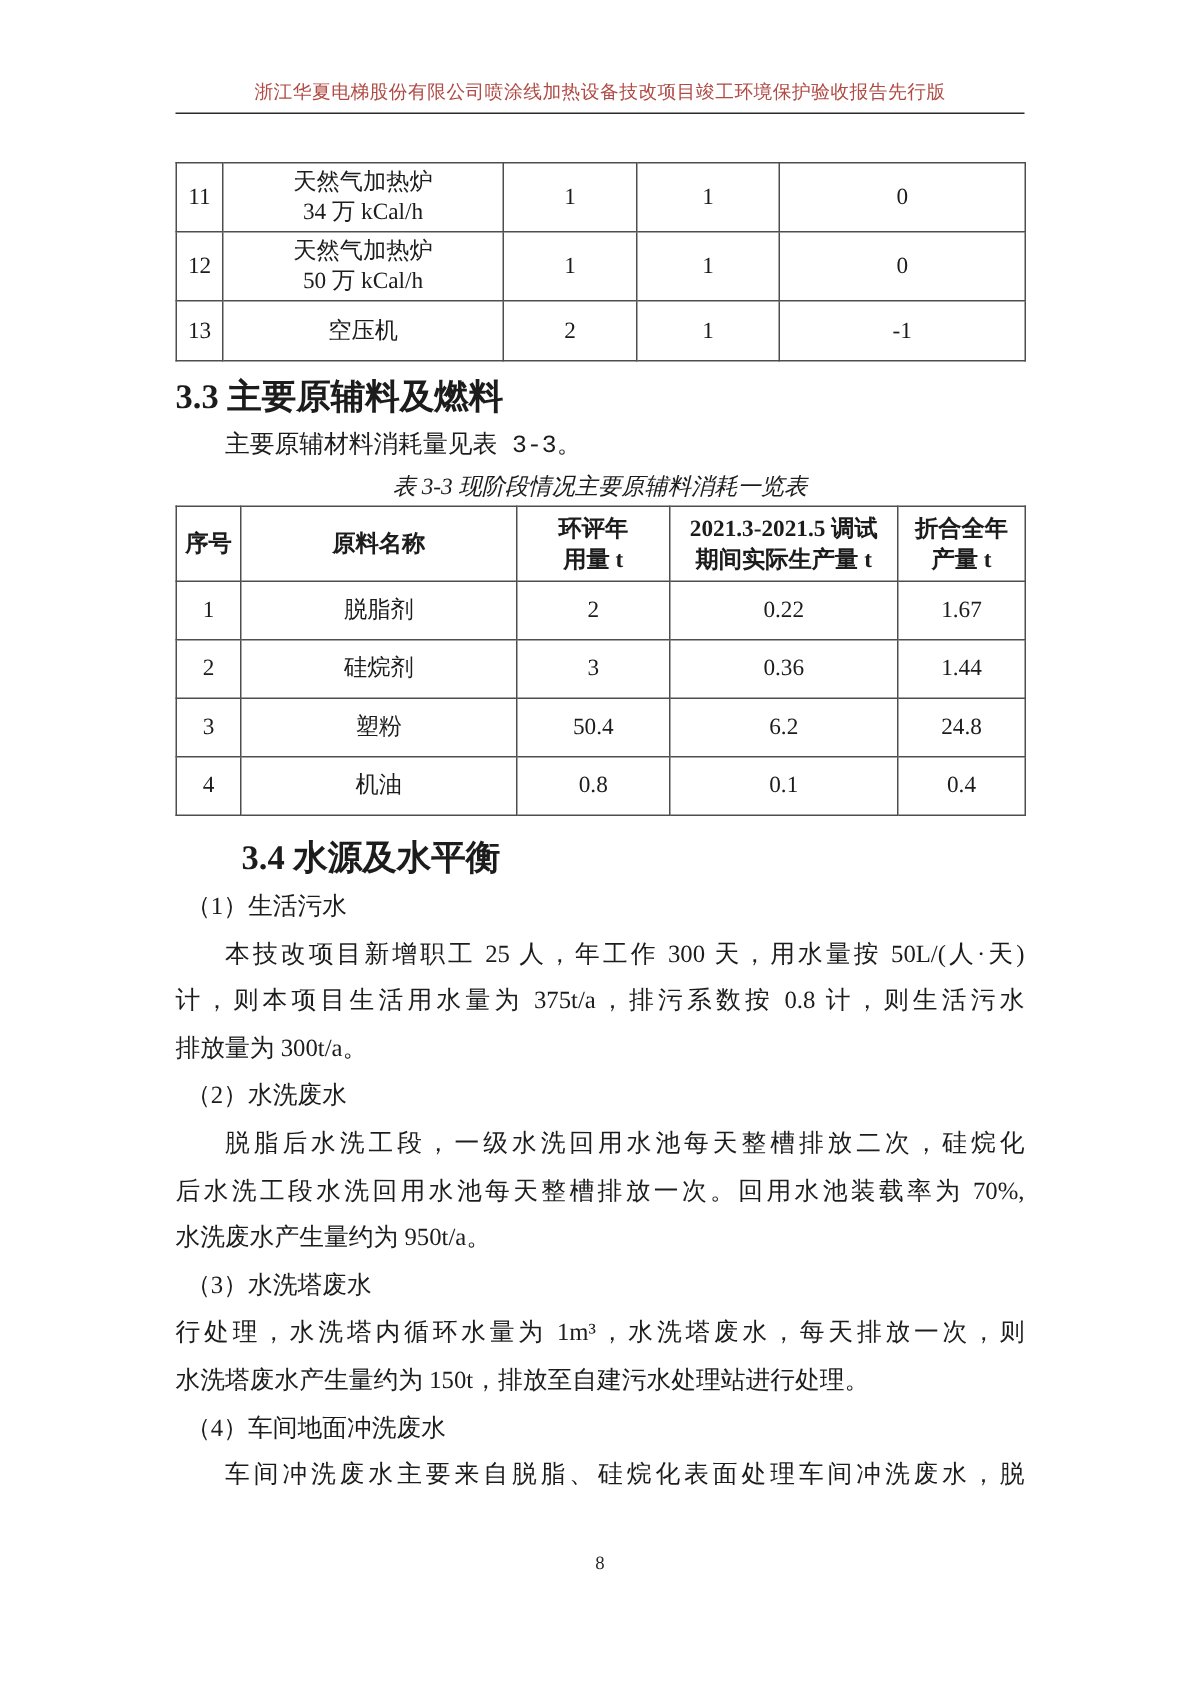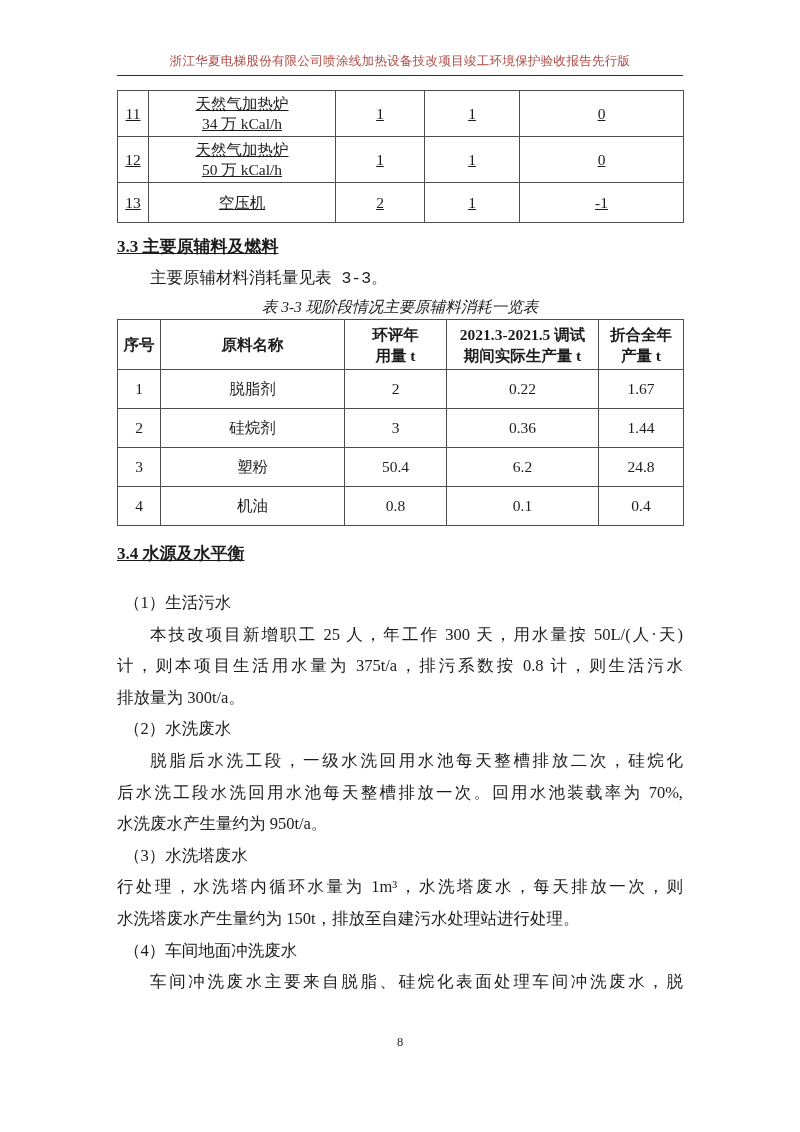--- a/index.html
+++ b/index.html
@@ -13,32 +13,32 @@
 
   
   .doc-header { padding-top:53px; text-align:center; }
   .doc-header .title { font-size:12.5px; letter-spacing:0.3px; }
   .header-rule { margin-top:5px; border-bottom:1.6px solid #2a2a2a; width:100%; }
 
   
   table { border-collapse:collapse; width:566px; table-layout:fixed; }
   td, th { border:1px solid #4e4e4e; text-align:center; vertical-align:middle;
            font-size:15.5px; font-weight:normal; padding:2px 2px; line-height:20px; }
-  .eq-table { margin-top:14px;text-decoration:underline; }
+  .eq-table { margin-top:32px; }
   .eq-table .r2 td { height:46px; }
   .eq-table .r1 td { height:40px; }
   .mat-table th { font-weight:bold; height:50px; line-height:21px; }
   .mat-table td { height:39px; }
 
   
-  .sec-heading { margin-top:11px; font-size:17px; font-weight:bold; line-height:26px;text-decoration:underline; }
+  .sec-heading { margin-top:11px; font-size:23px; font-weight:bold; line-height:26px; }
   .intro { margin-top:4px; font-size:16.5px; line-height:30px; text-indent:33px;font-family:Liberation Mono, monospace; }
   .tbl-caption { font-size:15.5px; line-height:25px; text-align:center;font-style:italic; }
-  .s34-heading { margin-top:15px; }
-  .body-lines { margin-top:20px;font-family:Liberation Serif, serif; }
+  .s34-heading { margin-top:15px;margin-left:44px; }
+  .body-lines { margin-top:3px;font-family:Liberation Serif, serif; }
   .ln { font-size:16.5px; line-height:31.6px; white-space:nowrap; }
   .sub { padding-left:7px; }
   .ind { text-indent:33px; }
   .full { white-space:normal; text-align:justify; text-align-last:justify; }
 
   .page-number { position:absolute; left:0; right:0; top:1035px; text-align:center;
                  font-size:12.5px; color:#2a2a2a; }
 </style>
 </head>
 <body>

